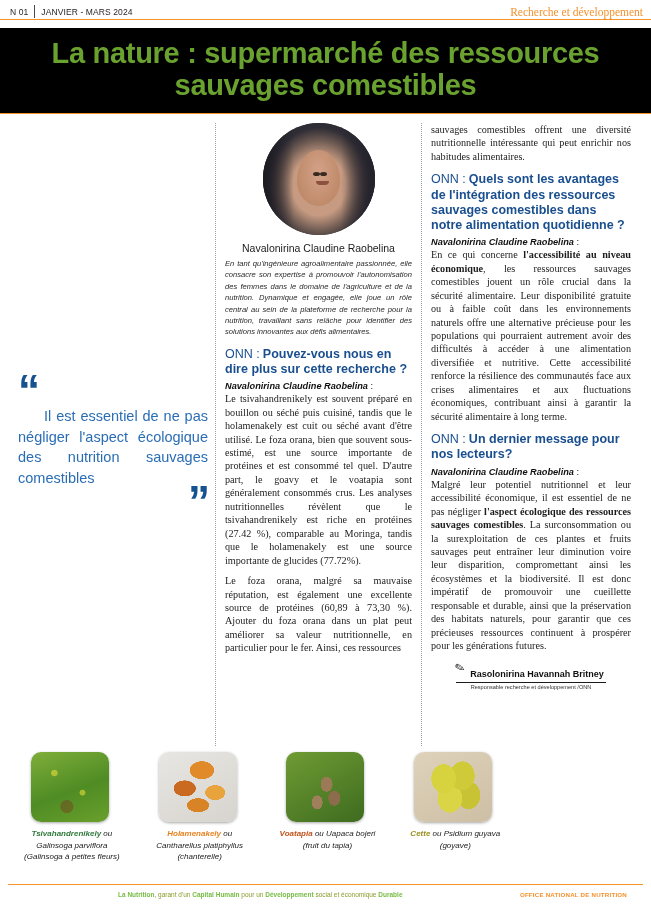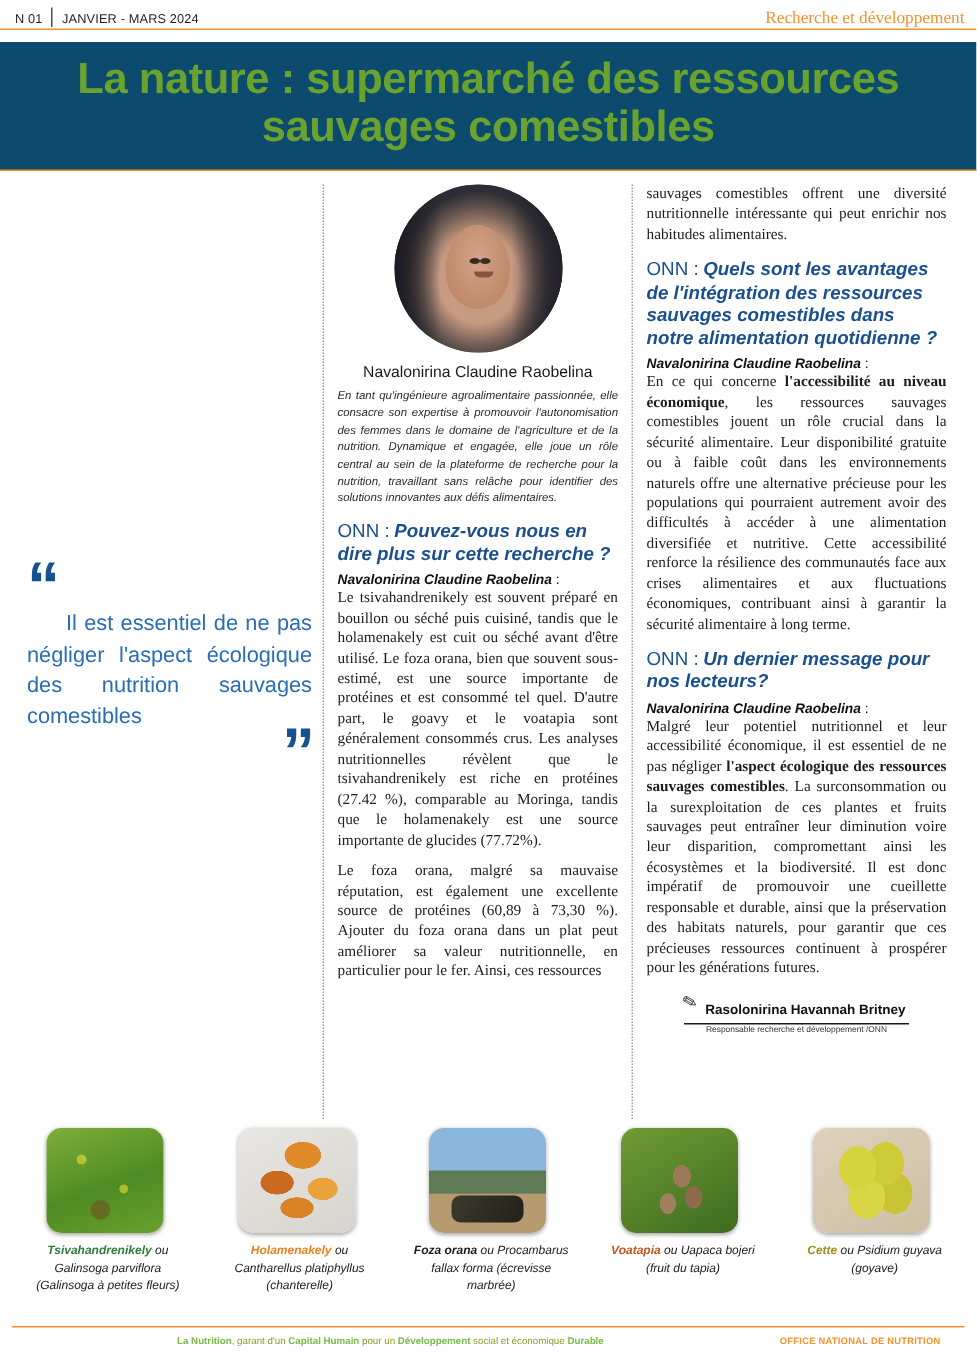--- a/index.html
+++ b/index.html
@@ -12,21 +12,21 @@
   .masthead{height:28px;position:relative;}
   .issue-wrap{position:absolute;left:10px;top:5px;display:flex;align-items:center;
     font-family:"Liberation Sans", sans-serif;font-size:8.5px;color:#231f20;letter-spacing:.1px;}
   .issue-no{padding-right:6px;}
   .issue-divider{width:1px;height:13px;background:#4a4a4a;margin-right:6px;}
   .rubric{position:absolute;left:0;right:2px;top:6px;text-align:right;
     font-family:"Liberation Serif", serif;font-size:11.5px;color:#f5922c;}
   .rubric span{background:#fff;padding:0 6px;position:relative;z-index:2;}
   .rubric-rule{position:absolute;left:0;right:0;top:19px;height:1px;background:#f5922c;z-index:1;}
   
-  .title-band{background:#0c4a6e;padding:9px 28px 11px 28px;border-bottom:1px solid #f5922c;}
+  .title-band{background:#000000;padding:9px 28px 11px 28px;border-bottom:1px solid #f5922c;}
   .title-band h1{
     margin:0;text-align:center;color:#6aa22f;
     font-family:"Liberation Sans", sans-serif;font-weight:bold;
     font-size:29px;line-height:1.12;letter-spacing:-.3px;
   }
   
   .content{display:flex;padding:9px 10px 0 10px;height:632px;box-sizing:border-box;}
   .col{box-sizing:border-box;}
   .col-left{width:205px;padding-right:8px;position:relative;}
   .col-mid{width:206px;padding:0 9px;border-left:1.5px dotted #9aa0a6;position:relative;}
@@ -60,21 +60,21 @@
   .portrait .mouth{position:absolute;left:44%;top:56%;width:13px;height:4px;border-radius:0 0 8px 8px;
     background:#8d5140;}
 
   .person-name{text-align:center;margin:7px 0 4px 0;
     font-family:"Liberation Sans", sans-serif;font-size:10.5px;color:#1b1b1b;font-weight:normal;}
   .bio{margin:0;font-family:"Liberation Sans", sans-serif;font-size:7.6px;line-height:1.5;
     color:#2a2a2a;text-align:justify;font-style:italic;}
 
   .qa-q{margin:9px 0 4px 0;color:#1a4f8f;font-size:12.5px;line-height:1.22;}
   .qa-q .lbl{font-family:"Liberation Sans", sans-serif;font-weight:normal;font-style:normal;}
-  .qa-q .txt{font-family:"Liberation Sans", sans-serif;font-style:italic;font-weight:bold;}
+  .qa-q .txt{font-family:"Liberation Sans", sans-serif;font-weight:bold;}
   .qa-a-name{margin:4px 0 1px 0;font-family:"Liberation Sans", sans-serif;
     font-size:9.2px;color:#111;}
   .qa-a-name i{font-weight:bold;font-style:italic;}
   .para{margin:0 0 7px 0;text-align:justify;font-size:10.2px;line-height:1.32;color:#1c1c1c;
     font-family:"Liberation Serif", serif;}
   .para b{font-weight:bold;}
 
   
   .signature{margin-top:10px;text-align:center;}
   .sig-line{display:inline-block;border-bottom:1.4px solid #1b1b1b;padding:0 2px 1px 14px;position:relative;}
@@ -228,27 +228,20 @@
     </div>
   </div>
   <div class="gitem">
     <div class="gthumb g1"></div>
     <div class="gcap">
       <span class="nm" style="color:#e8821e">Holamenakely</span><span> ou</span>
       <span>Cantharellus platiphyllus (chanterelle)</span>
     </div>
   </div>
   <div class="gitem">
-    <div class="gthumb g2"></div>
-    <div class="gcap">
-      <span class="nm" style="color:#1b1b1b">Foza orana</span><span> ou</span>
-      <span>Procambarus fallax forma (écrevisse marbrée)</span>
-    </div>
-  </div>
-  <div class="gitem">
     <div class="gthumb g3"></div>
     <div class="gcap">
       <span class="nm" style="color:#c1531c">Voatapia</span><span> ou </span>
       <span>Uapaca bojeri (fruit du tapia)</span>
     </div>
   </div>
   <div class="gitem">
     <div class="gthumb g4"></div>
     <div class="gcap">
       <span class="nm" style="color:#9a8f1f">Cette</span><span> ou </span>

